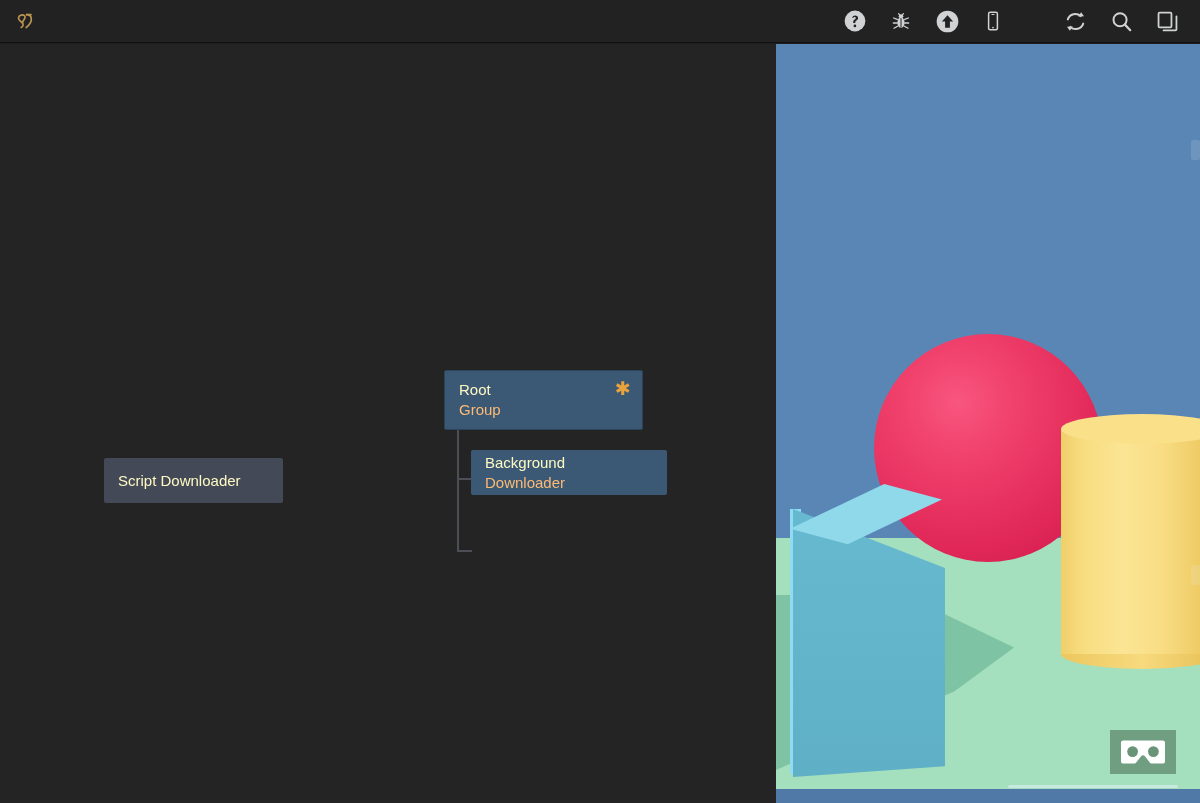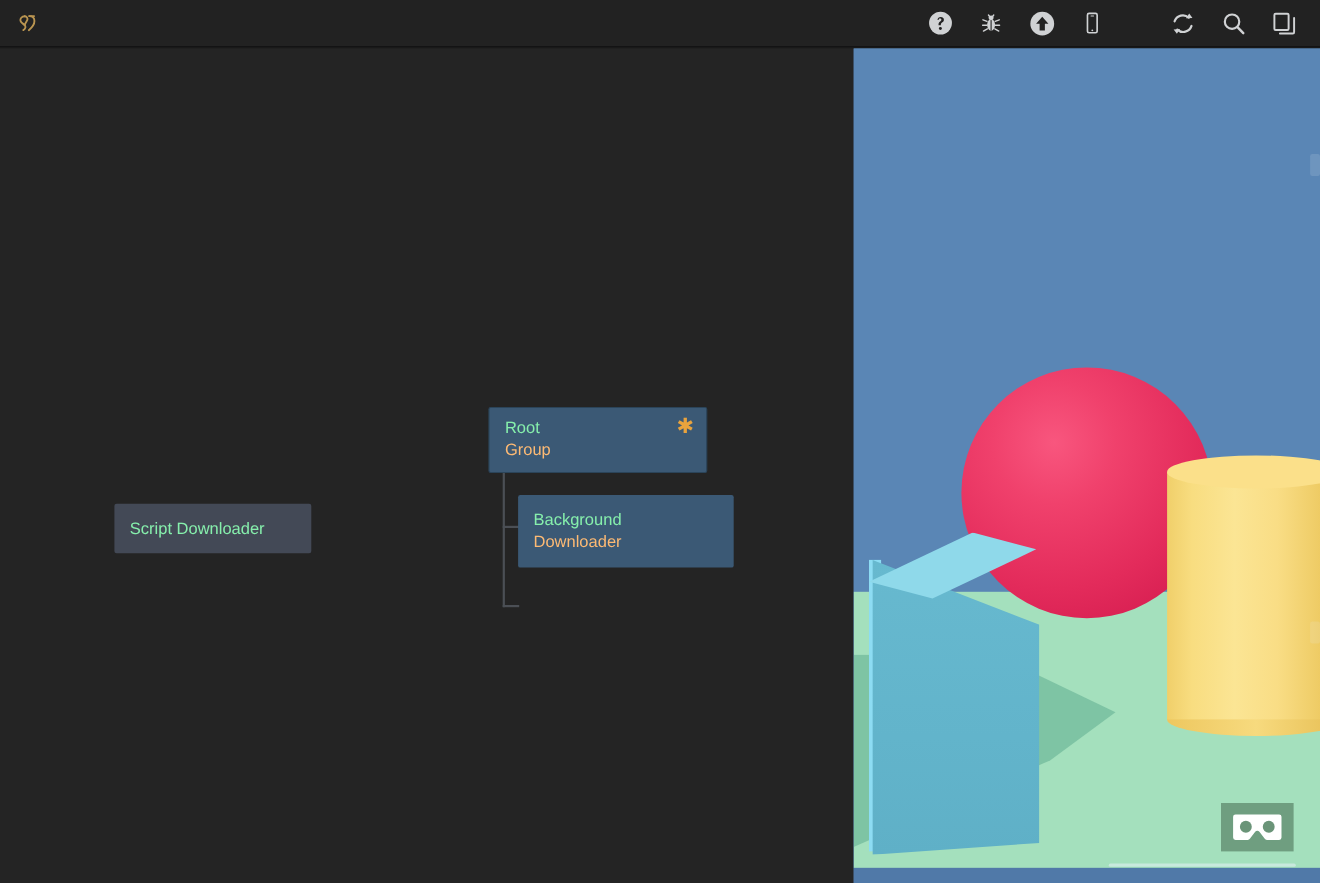--- a/index.html
+++ b/index.html
@@ -71,21 +71,21 @@
     position: absolute;
     border-radius: 2px;
     padding: 0 14px;
     display: flex;
     flex-direction: column;
     justify-content: center;
     cursor: pointer;
   }
   .node .node-title {
     font-size: 15px;
-    color: #86efac;
+    color: #fef9c3;
     line-height: 20px;
     white-space: nowrap;
   }
   .node .node-subtitle {
     font-size: 15px;
     color: #fdba74;
     line-height: 20px;
     white-space: nowrap;
   }
 
@@ -100,21 +100,21 @@
     width: 199px; height: 60px;
     background: #3b5975;
     border: 1px solid #2b4459;
   }
 
   .node-child {
     background: #3b5975;
   }
   .node-bg {
     left: 471px; top: 406px;
-    width: 196px; height: 66px;
+    width: 196px; height: 45px;
   }
   .node-html {
     left: 471px; top: 485px;
     width: 196px; height: 41px;
   }
 
   .star-badge {
     position: absolute;
     right: 12px; top: 10px;
     width: 15px; height: 15px;

